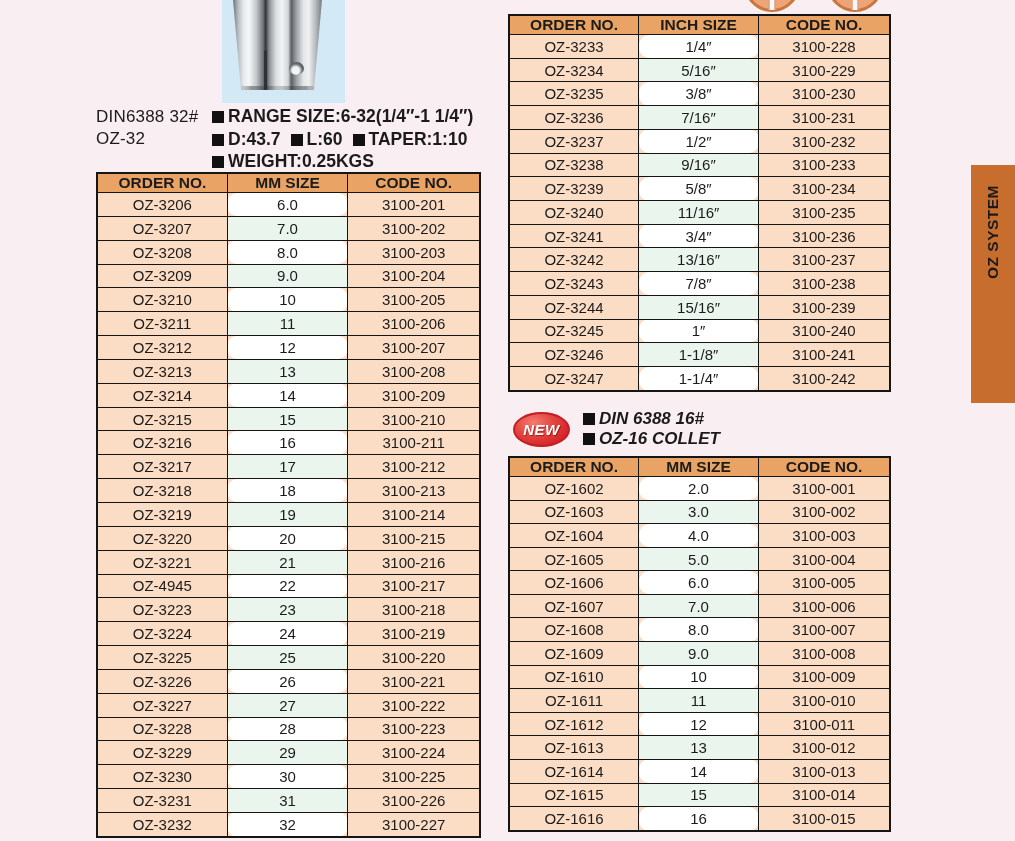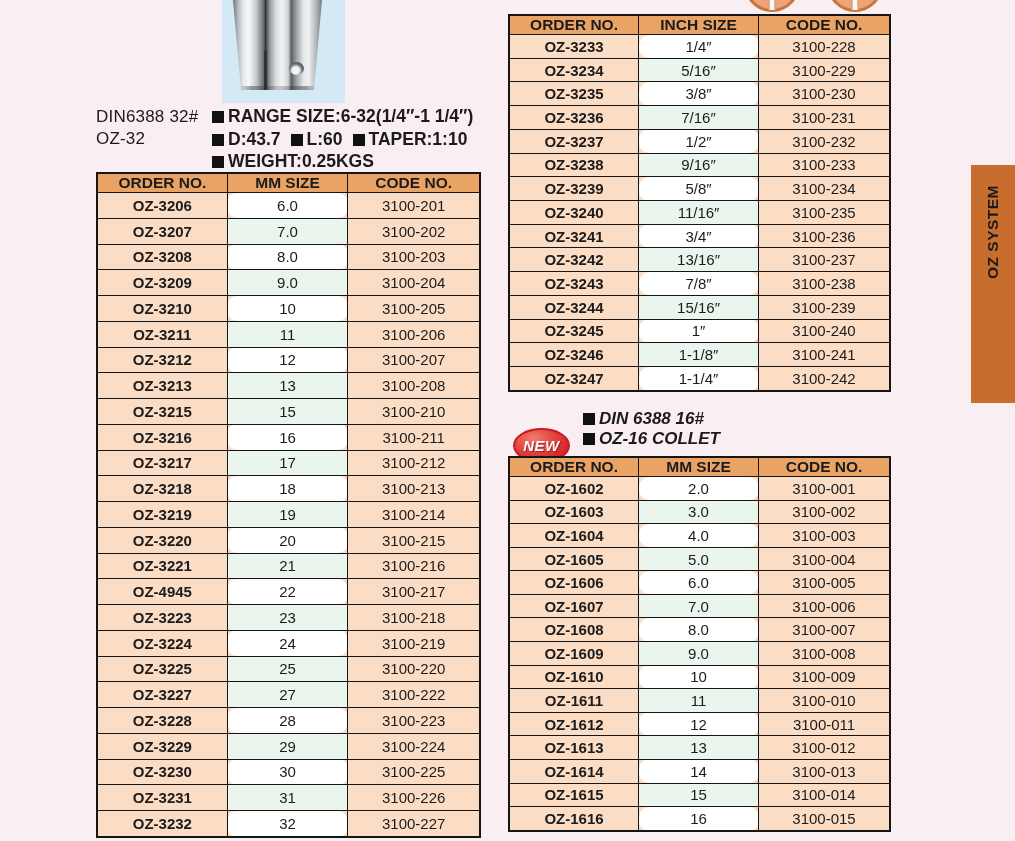--- a/index.html
+++ b/index.html
@@ -42,32 +42,32 @@
   .specs{left:212px; top:105px; font-weight:bold; font-size:17.5px; line-height:22.5px; white-space:nowrap;}
   .bullet{display:inline-block; width:12px; height:12px; background:#111; margin-right:4px; transform:translateY(1px);}
   .spec-gap{display:inline-block; width:10px;}
 
   
   table{border-collapse:collapse; table-layout:fixed; position:absolute; background:var(--cell_peach);}
   table, th, td{border:1px solid var(--border);}
   table{border-width:2px;}
   th{background:var(--table_header_bg); font-size:15.5px; font-weight:bold;}
   td{font-size:15px; text-align:center;}
-  td.col-order{background:var(--cell_peach); font-weight:bold;}
+  td.col-order{background:var(--cell_peach); font-weight:normal;}
   td.col-code{background:var(--cell_peach);}
   td.size-even{background:var(--cell_white);border-radius:10px;}
   td.size-odd{background:var(--cell_mint);}
   col.c1{width:34%;} col.c2{width:31.5%;} col.c3{width:34.5%;}
   #table-32mm{left:96px; top:172px; width:385px; height:666px;}
   #table-32inch{left:508px; top:14px; width:383px; height:378px;}
   #table-16mm{left:508px; top:456px; width:383px; height:376px;}
 
   
   .new-badge{
-    left:513px; top:428px; width:57px; height:35px; border-radius:50%;
+    left:513px; top:412px; width:57px; height:35px; border-radius:50%;
     background:radial-gradient(ellipse at 35% 28%, #F47A72 0%, #E34A42 38%, var(--new_badge_red) 75%);
     border:2px solid #C21E24;
     display:flex; align-items:center; justify-content:center;
     color:#fff; font-weight:bold; font-style:italic; font-size:15px; letter-spacing:.5px;
     text-shadow:1px 1px 1px rgba(120,0,0,.6);
   }
   .new-lines{left:583px; top:409px; font-weight:bold; font-size:17px; line-height:19.5px; white-space:nowrap;font-style:italic;}
 
   
   .side-tab{left:971px; top:165px; width:44px; height:238px; background:var(--side_tab_bg);}
@@ -150,20 +150,25 @@
         <td class="col-order">OZ-3212</td>
         <td class="size-even">12</td>
         <td class="col-code">3100-207</td>
       </tr>
       <tr>
         <td class="col-order">OZ-3213</td>
         <td class="size-odd">13</td>
         <td class="col-code">3100-208</td>
       </tr>
       <tr>
+        <td class="col-order">OZ-3214</td>
+        <td class="size-even">14</td>
+        <td class="col-code">3100-209</td>
+      </tr>
+      <tr>
         <td class="col-order">OZ-3215</td>
         <td class="size-odd">15</td>
         <td class="col-code">3100-210</td>
       </tr>
       <tr>
         <td class="col-order">OZ-3216</td>
         <td class="size-even">16</td>
         <td class="col-code">3100-211</td>
       </tr>
       <tr>
@@ -203,20 +208,25 @@
       </tr>
       <tr>
         <td class="col-order">OZ-3224</td>
         <td class="size-even">24</td>
         <td class="col-code">3100-219</td>
       </tr>
       <tr>
         <td class="col-order">OZ-3225</td>
         <td class="size-odd">25</td>
         <td class="col-code">3100-220</td>
+      </tr>
+      <tr>
+        <td class="col-order">OZ-3226</td>
+        <td class="size-even">26</td>
+        <td class="col-code">3100-221</td>
       </tr>
       <tr>
         <td class="col-order">OZ-3227</td>
         <td class="size-odd">27</td>
         <td class="col-code">3100-222</td>
       </tr>
       <tr>
         <td class="col-order">OZ-3228</td>
         <td class="size-even">28</td>
         <td class="col-code">3100-223</td>

